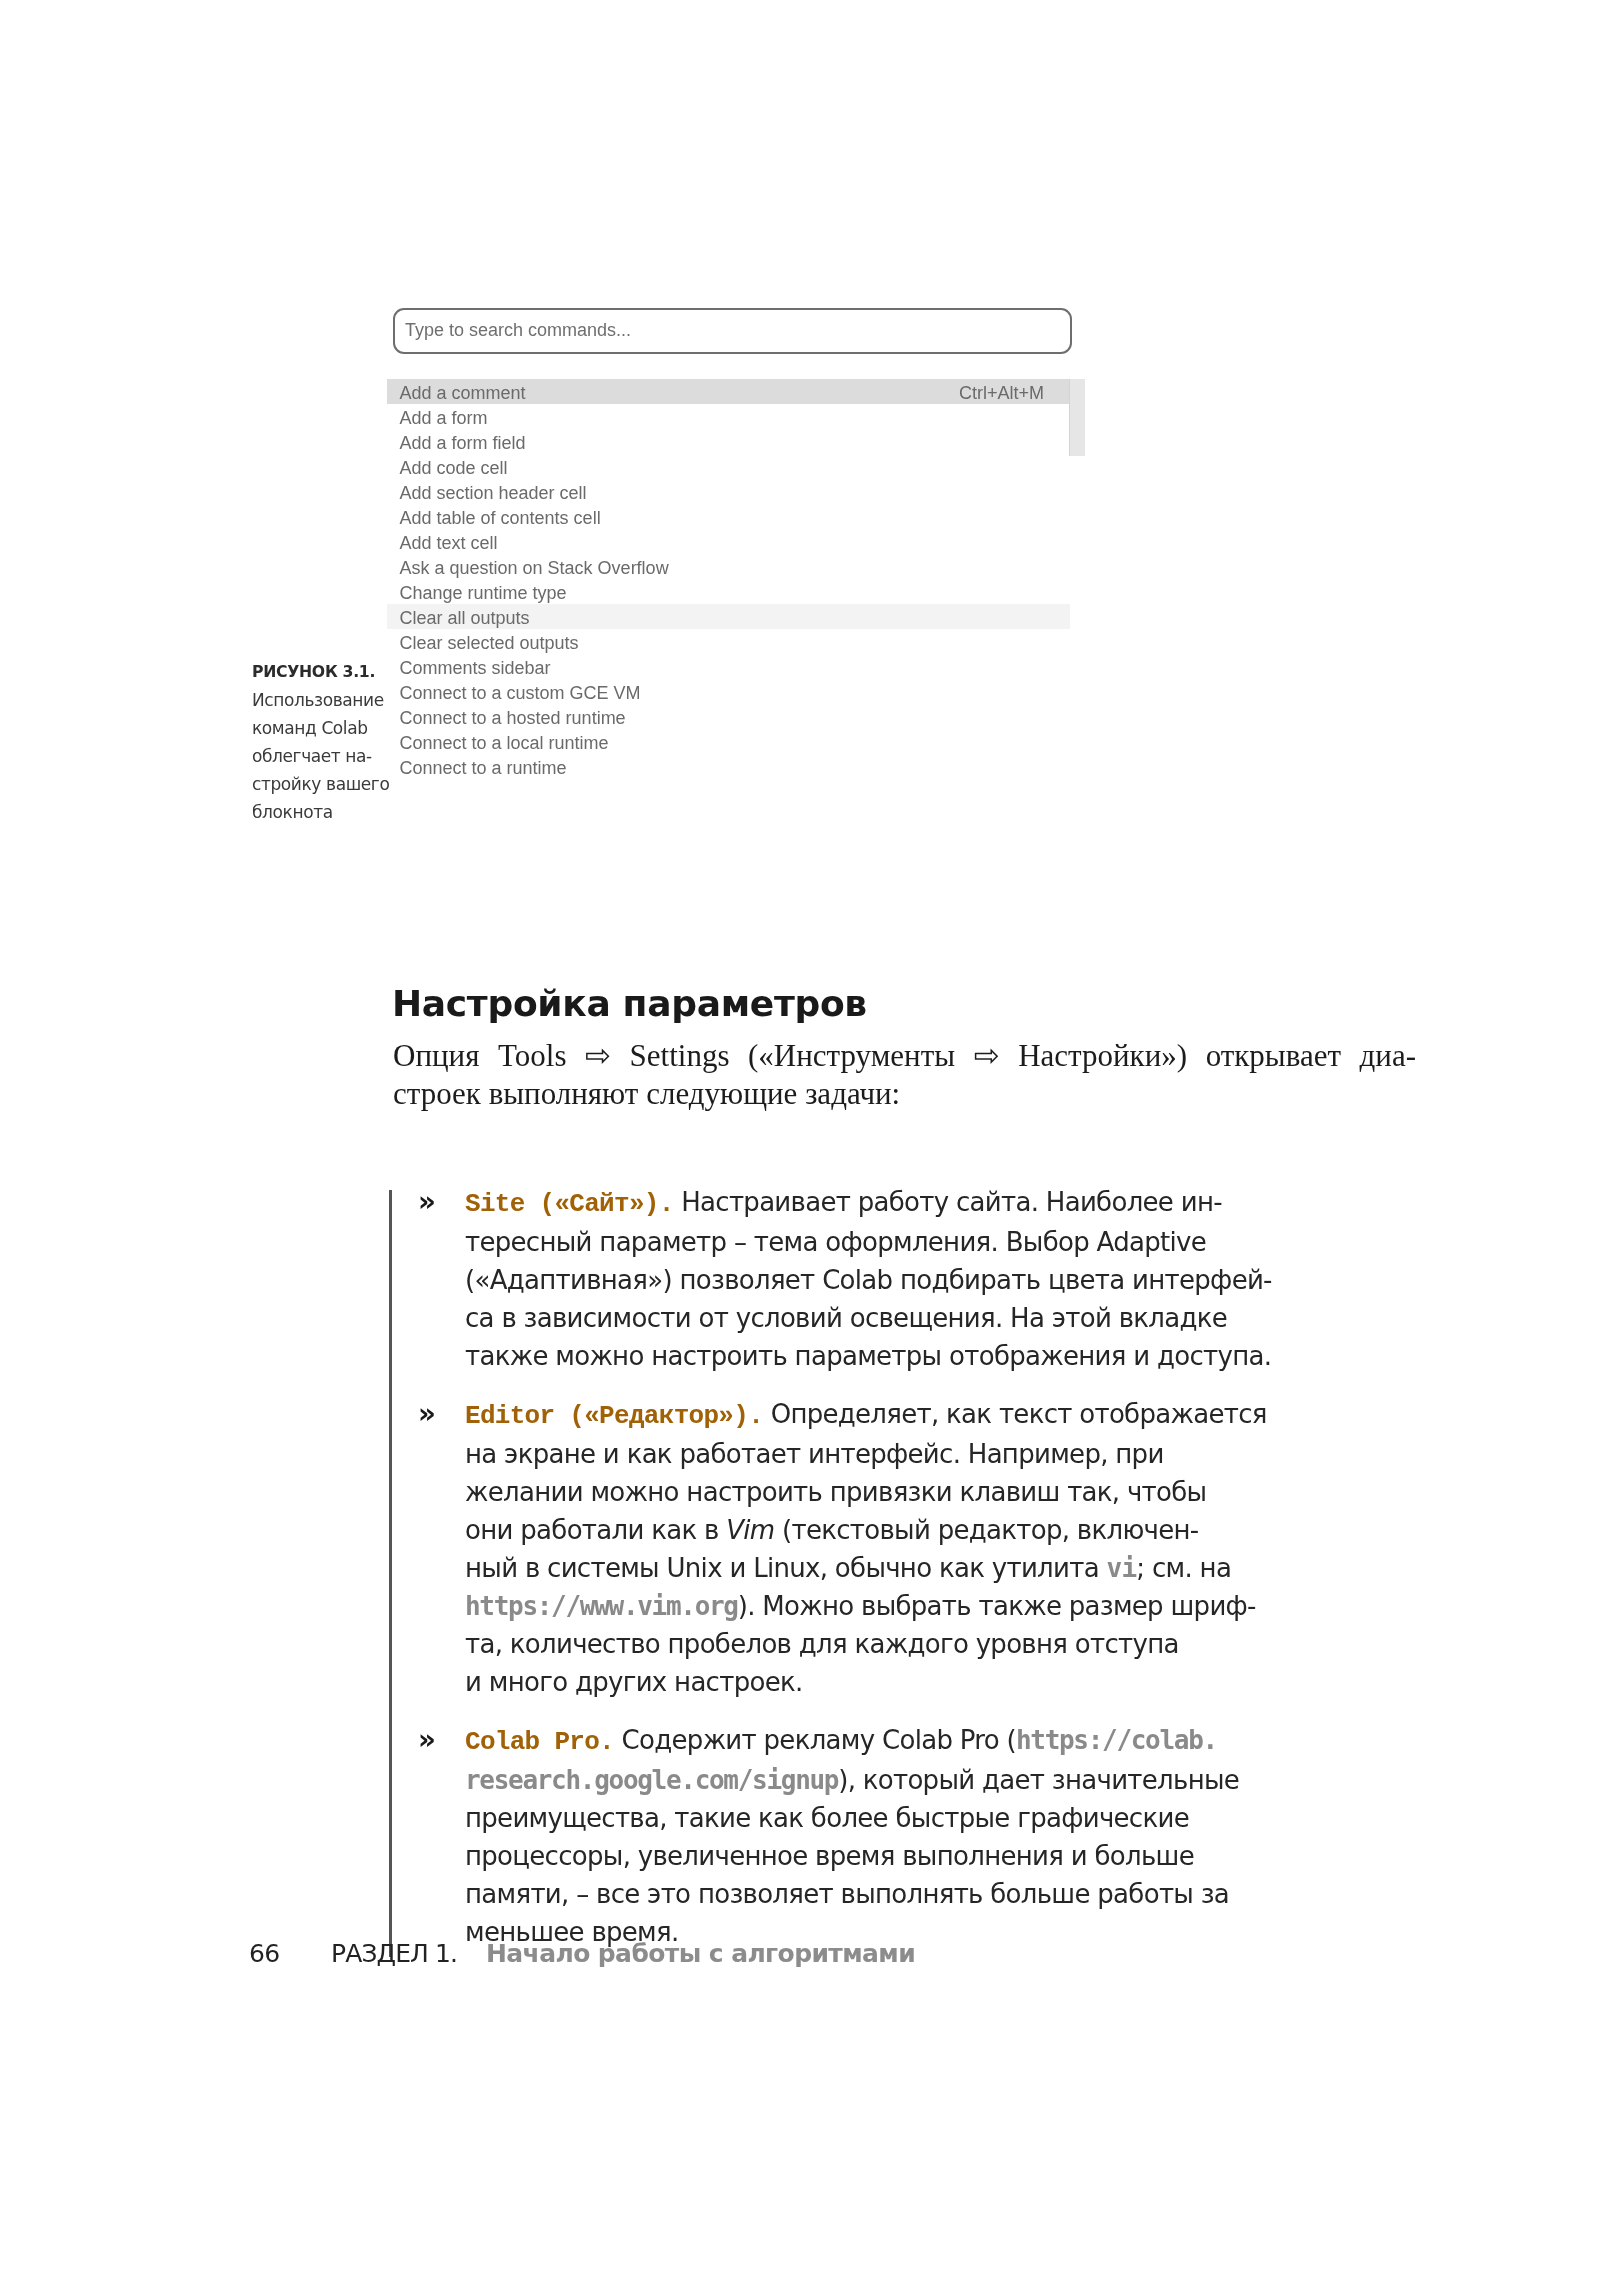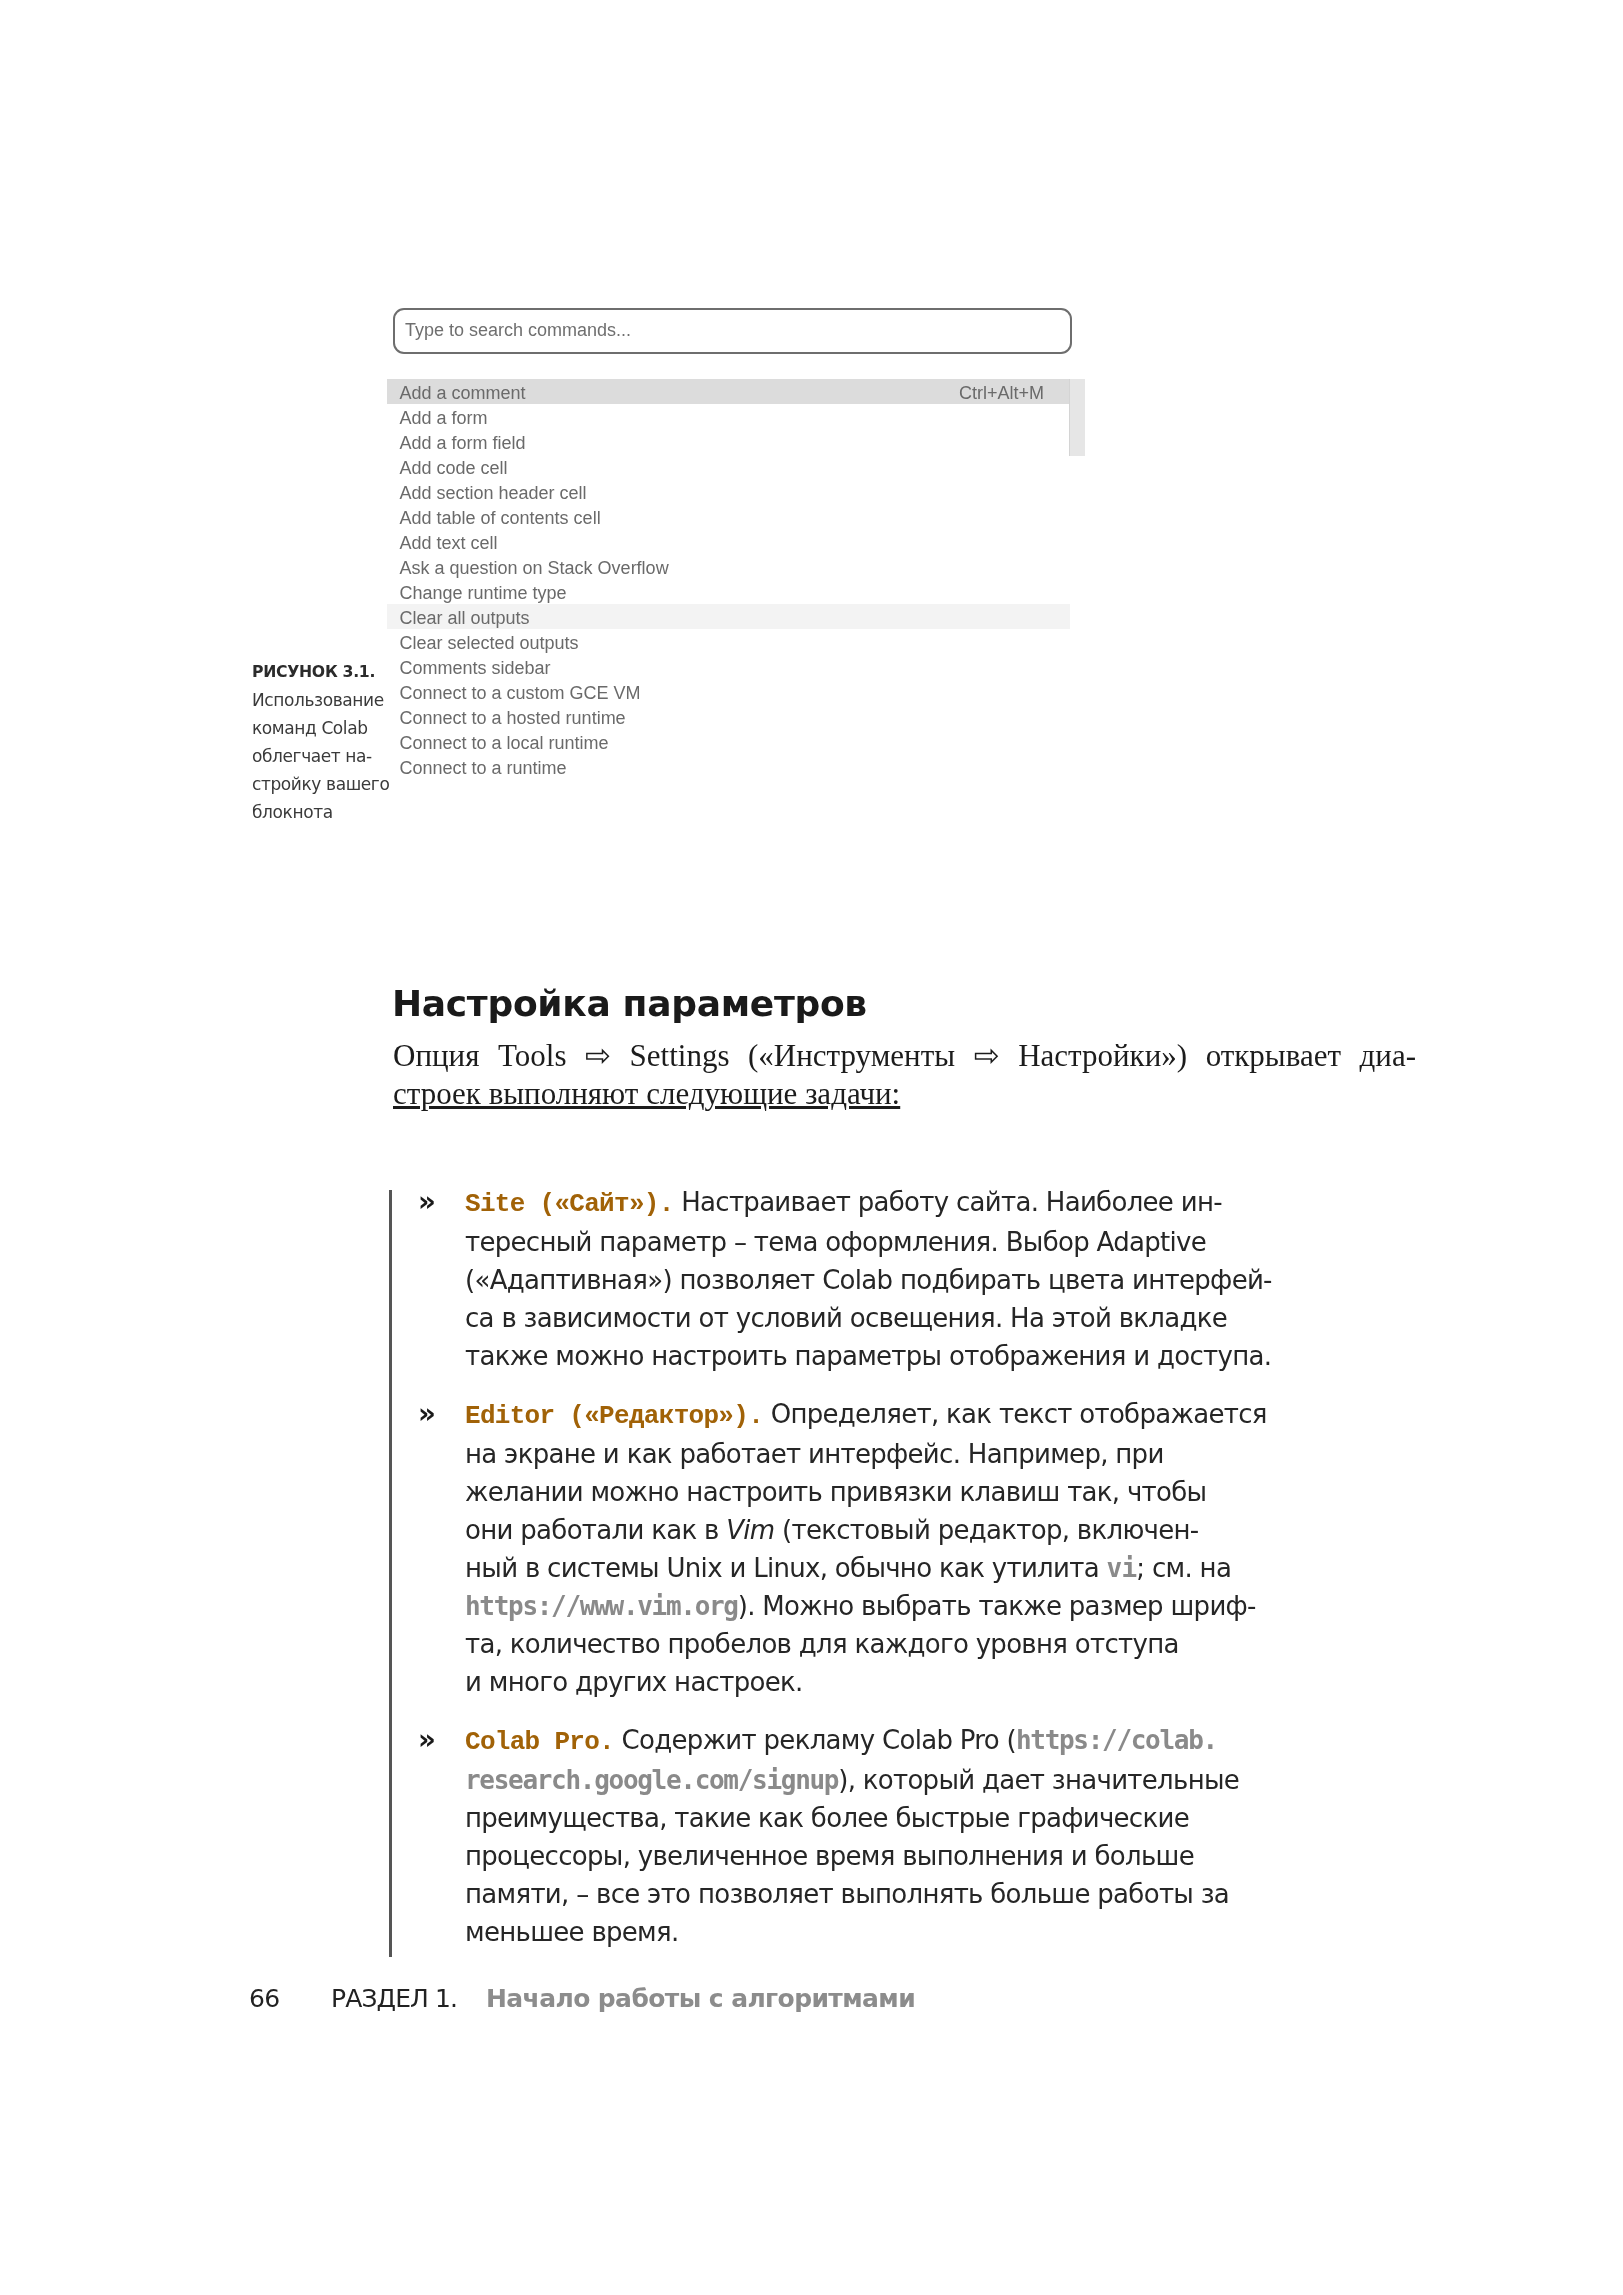--- a/index.html
+++ b/index.html
@@ -40,41 +40,41 @@
   
   .section-heading {
     left: 392px; top: 983px; font-family: "DejaVu Sans", sans-serif; font-weight: bold;
     font-size: 36px; color: #1a1a1a; letter-spacing: -0.3px; white-space: nowrap;
   }
   .intro { left: 393px; top: 1037px; width: 1027px; }
   .intro-line {
     font-family: "Liberation Serif", serif; font-size: 31px; line-height: 38px; color: #1c1c1c;
     white-space: nowrap; text-align: justify; text-align-last: justify; width: 1023px;
   }
-  .intro-line.last { text-align-last: left; text-decoration: underline; }
+  .intro-line.last { text-align-last: left; }
 
   .vbar { left: 389px; top: 1190px; width: 3.1px; height: 767px; background: #555555; }
 
   .bullet { position: absolute; left: 418px; width: 1002px; }
   .bullet-marker {
     position: absolute; left: 0; top: 0; font-family: "DejaVu Sans", sans-serif;
     font-weight: bold; font-size: 27.6px; line-height: 38px; color: #1a1a1a;
   }
   .bullet-body { position: absolute; left: 47px; top: 0; width: 914px; }
   .b-line {
     font-family: "DejaVu Sans", sans-serif; font-size: 26px; line-height: 38px; color: #262626;
     white-space: nowrap; letter-spacing: -0.7px;
   }
   .b-title { font-weight: bold; color: #a16207; font-family: Liberation Mono, monospace; }
   .b-url { font-family: "DejaVu Sans Mono", monospace; font-weight: bold; color: #8a8a8a; letter-spacing: -1.3px; }
   .b-code { font-family: "DejaVu Sans Mono", monospace; font-weight: bold; color: #8a8a8a; }
   .b-ital { font-style: italic; }
 
   
-  .footer { top: 1984px; font-family: "DejaVu Sans", sans-serif; font-size: 25px; white-space: nowrap; }
+  .footer { top: 1939px; font-family: "DejaVu Sans", sans-serif; font-size: 25px; white-space: nowrap; }
   .page-num { left: 249px; color: #222; letter-spacing: -0.6px; }
   .part-label { left: 331px; color: #222; letter-spacing: -0.9px; }
   .part-title { left: 486px; color: #8c8c8c; font-weight: bold; letter-spacing: -0.6px; }
 </style>
 </head>
 <body>
 
 <div class="abs search-box">
   <input class="search-input" type="text" placeholder="Type to search commands..." style="">
 </div>

